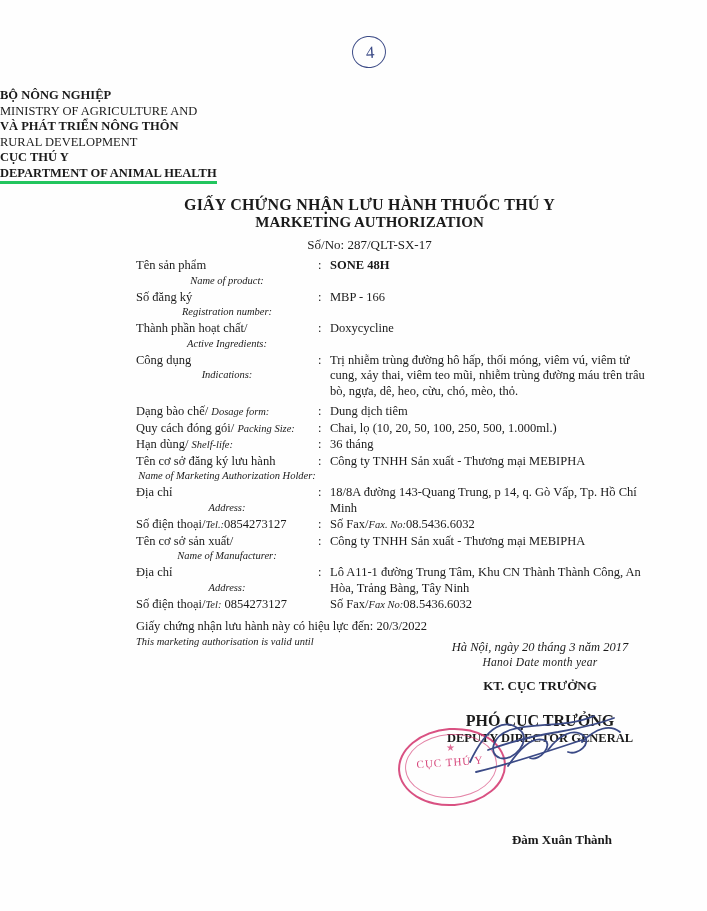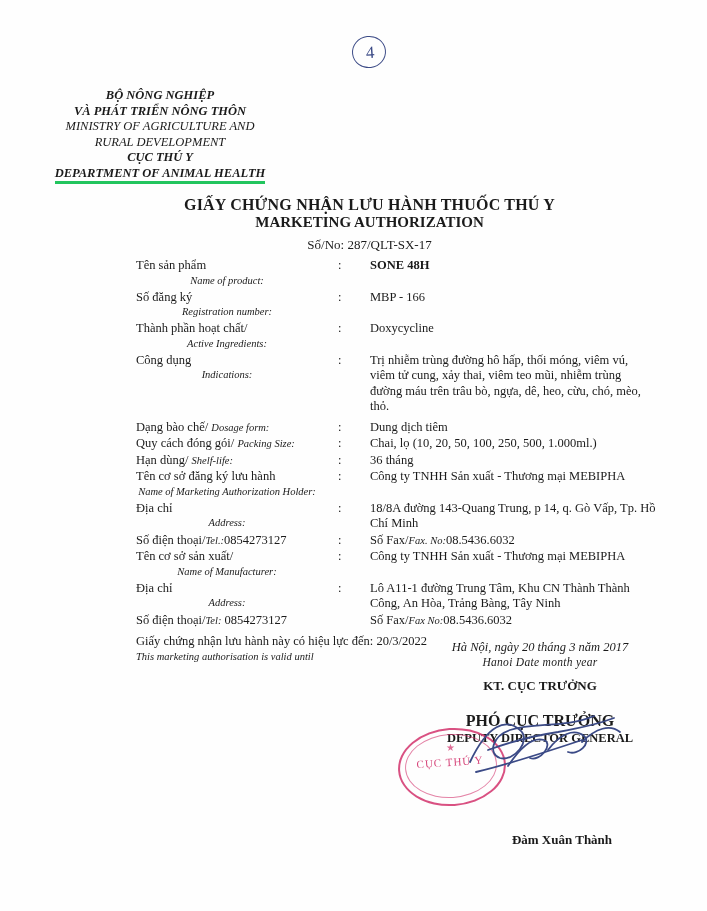--- a/index.html
+++ b/index.html
@@ -54,24 +54,23 @@
   .header {
     position: absolute;
     top: 88px;
     left: 0;
     width: 707px;
     display: flex;
     flex-direction: row;
   }
   .header-left {
     width: 320px;
-    text-align: center;
+    text-align: left;
     font-size: 12.5px;
     line-height: 15.5px;
-    font-style: italic;
   }
   .header-right {
     width: 387px;
     text-align: center;
     font-size: 13px;
     line-height: 16.5px;
     padding-left: 4px;
     box-sizing: border-box;
   }
   .bold { font-weight: bold; }
@@ -123,21 +122,20 @@
     top: 258px;
     left: 136px;
     width: 520px;
     font-size: 12.5px;
   }
   .row {
     display: flex;
     flex-direction: row;
     align-items: flex-start;
     margin-bottom: 1px;
-    gap: 20px;
   }
   .label-col {
     width: 182px;
     flex: 0 0 182px;
     line-height: 15.5px;
   }
   .colon-col {
     width: 12px;
     flex: 0 0 12px;
     line-height: 15.5px;
@@ -284,22 +282,22 @@
 <div class="page">
 
   <div class="page-number-mark">
     <span class="circle"></span>
     <span class="num">4</span>
   </div>
 
   <div class="header">
     <div class="header-left">
       <span class="hl-line bold">BỘ NÔNG NGHIỆP</span>
+      <span class="hl-line">MINISTRY OF AGRICULTURE AND</span>
       <span class="hl-line bold">VÀ PHÁT TRIỂN NÔNG THÔN</span>
-      <span class="hl-line">MINISTRY OF AGRICULTURE AND</span>
       <span class="hl-line">RURAL DEVELOPMENT</span>
       <span class="hl-line bold">CỤC THÚ Y</span>
       <span class="hl-line bold"><span class="underline-short">DEPARTMENT OF ANIMAL HEALTH</span></span>
     </div>
   </div>
 
   <div class="doc-title">
     <div class="t1">GIẤY CHỨNG NHẬN LƯU HÀNH THUỐC THÚ Y</div>
     <div class="t2">MARKETING AUTHORIZATION</div>
     <div class="t3">

